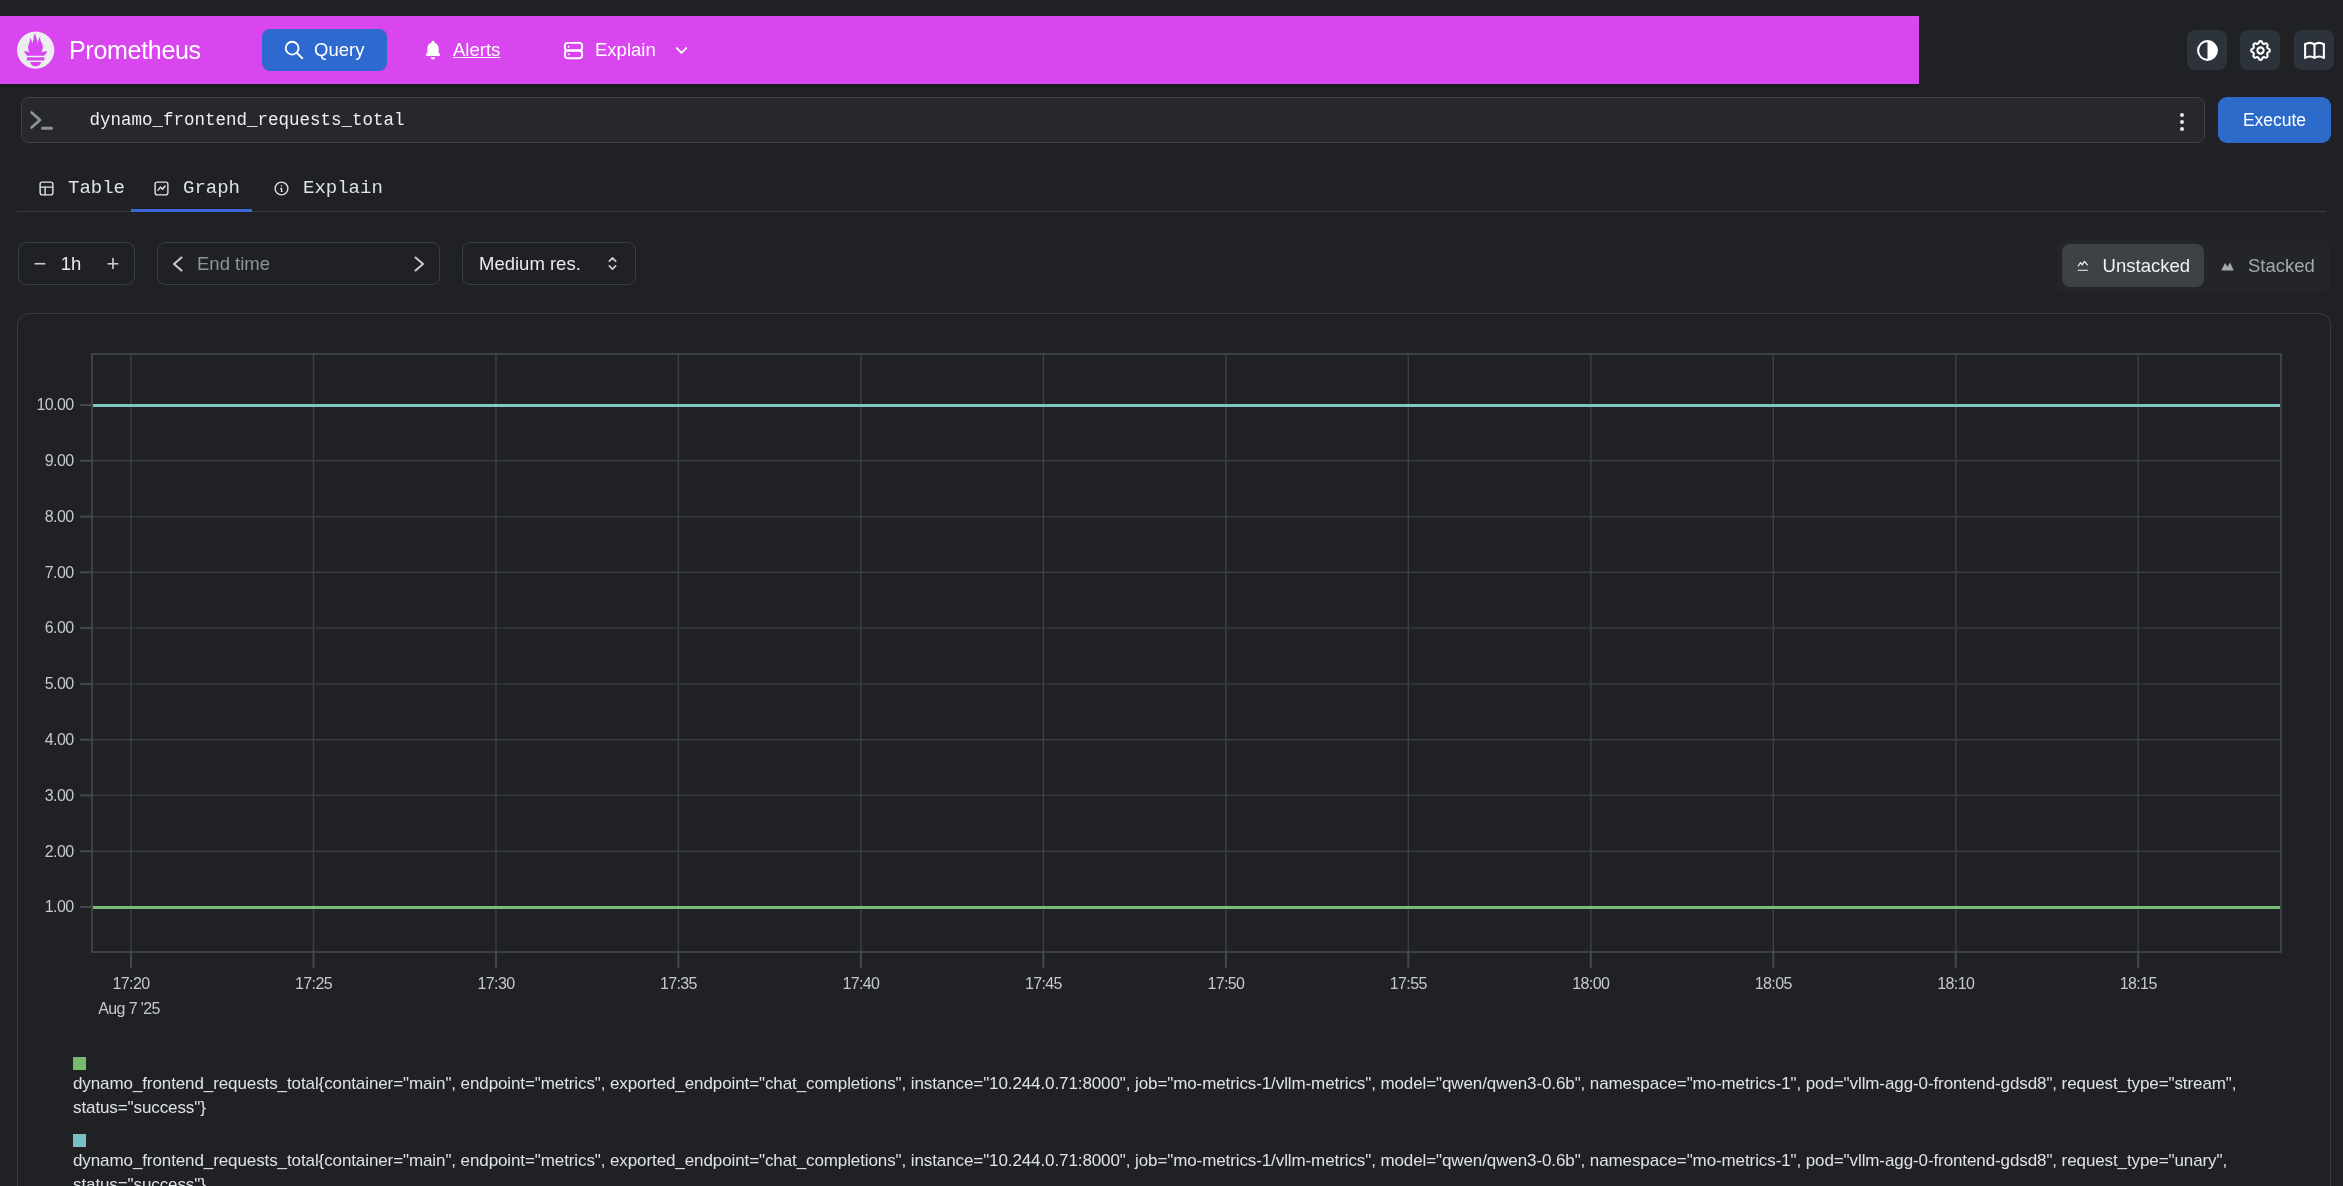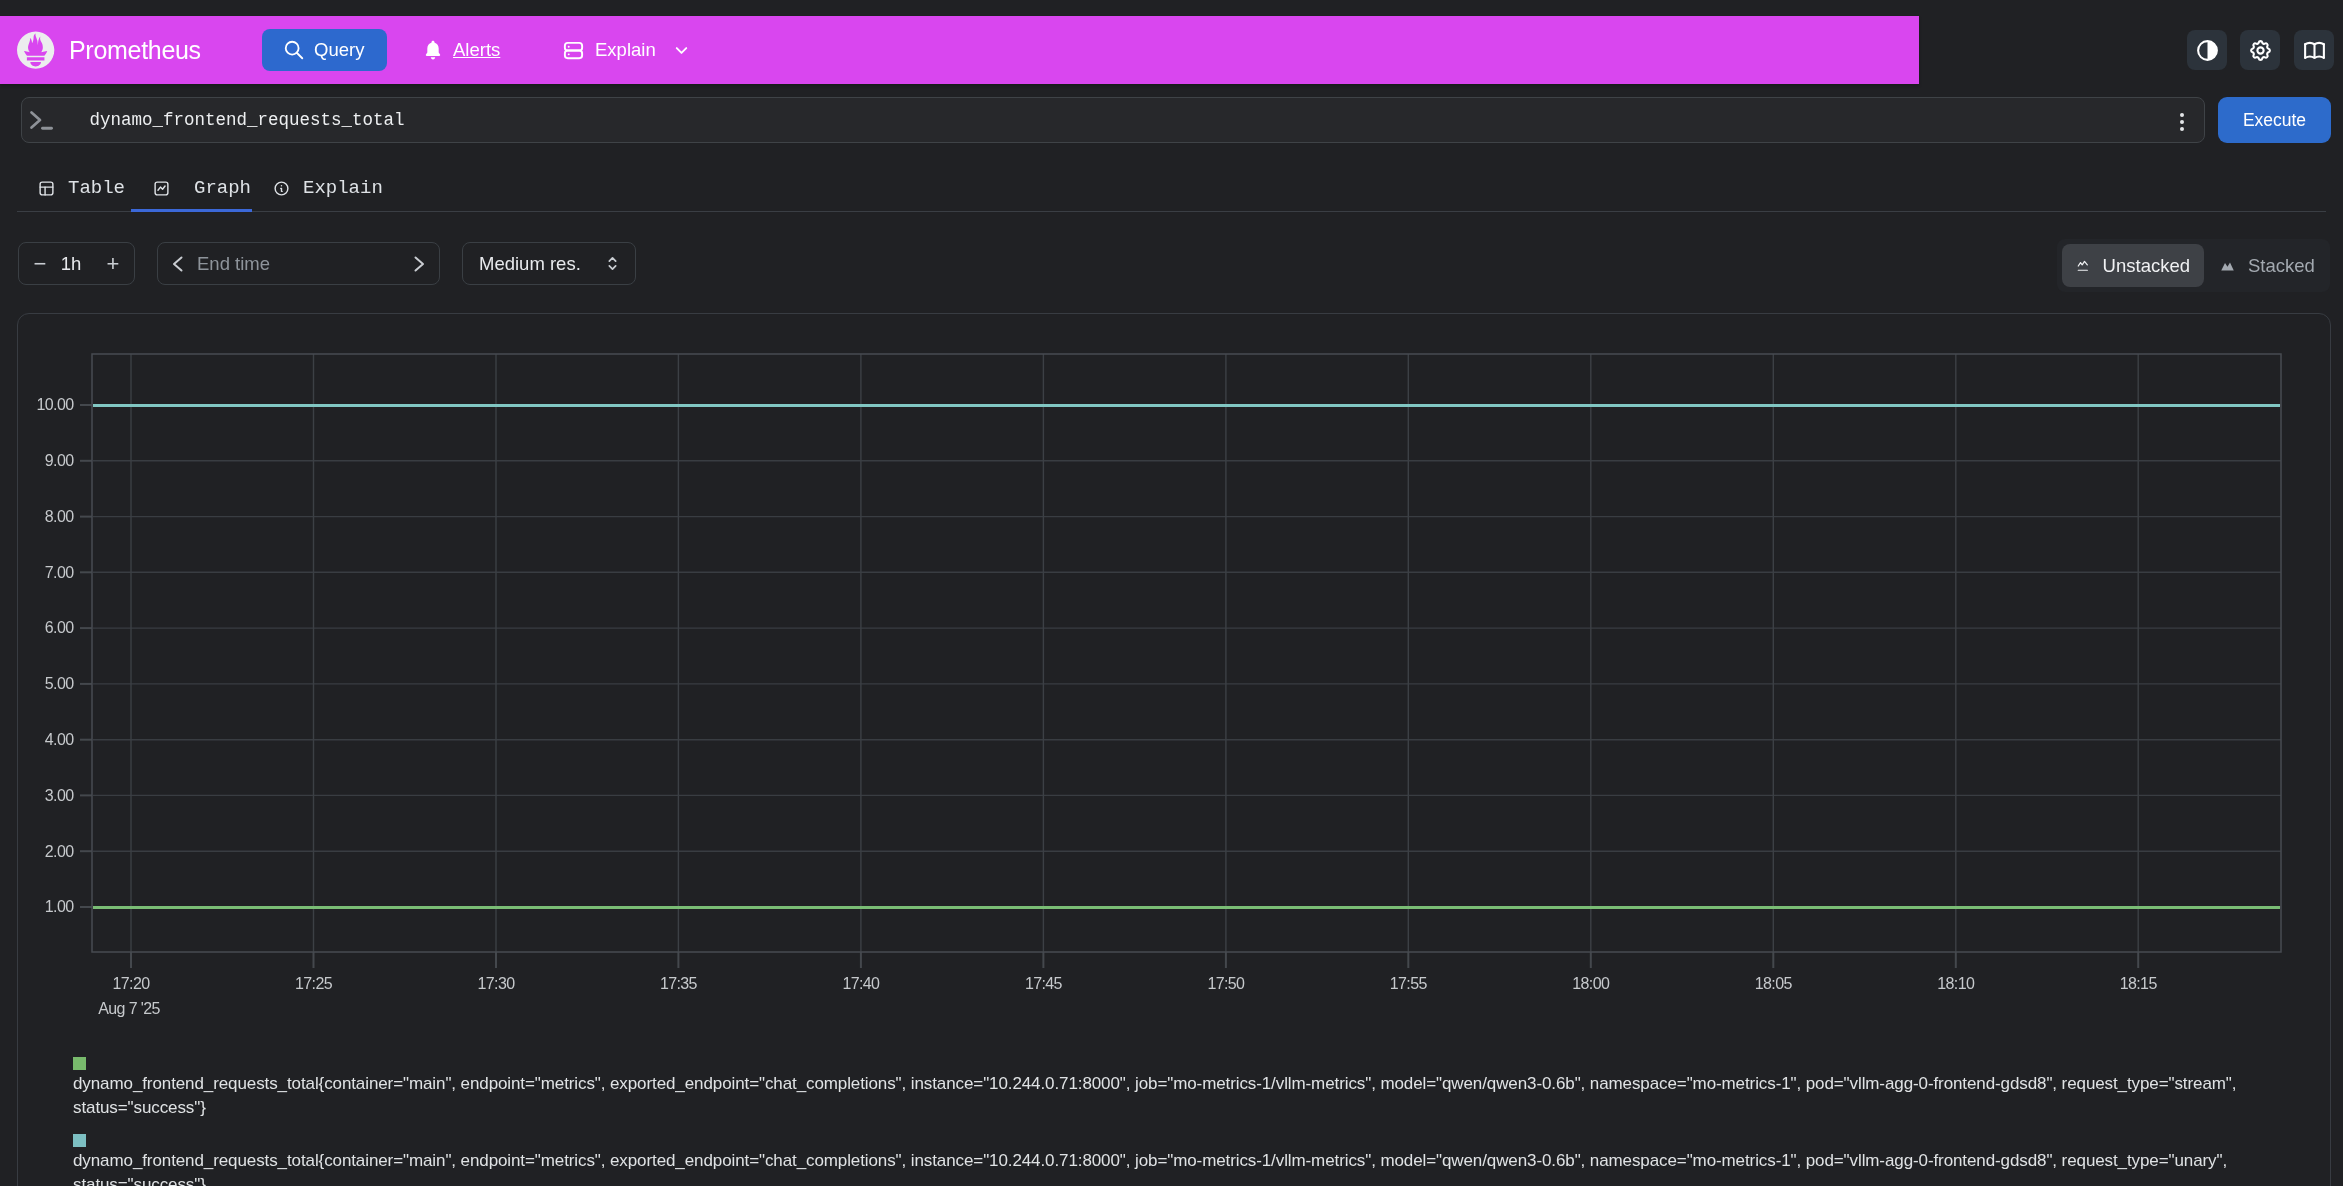--- a/index.html
+++ b/index.html
@@ -153,21 +153,21 @@
 <svg class="tabicon" style="left:38px;" width="17" height="17" viewBox="0 0 24 24" fill="none" stroke="#DEE2E6" stroke-width="2" stroke-linecap="round" stroke-linejoin="round">
     <rect x="3" y="3" width="18" height="18" rx="3"></rect>
     <line x1="3" y1="10" x2="21" y2="10"></line>
     <line x1="10" y1="10" x2="10" y2="21"></line>
   </svg>
 <span class="tabtext" style="left:68px;">Table</span>
 <svg class="tabicon" style="left:153px;" width="17" height="17" viewBox="0 0 24 24" fill="none" stroke="#DEE2E6" stroke-width="2" stroke-linecap="round" stroke-linejoin="round">
     <rect x="3" y="3" width="18" height="18" rx="3"></rect>
     <polyline points="7,14.5 10.5,10 13.5,13 17,8.5"></polyline>
   </svg>
-<span class="tabtext" style="left:194px;text-align:center;">Graph</span>
+<span class="tabtext" style="left:183px;text-align:center;">Graph</span>
 <svg class="tabicon" style="left:273px;" width="17" height="17" viewBox="0 0 24 24" fill="none" stroke="#DEE2E6" stroke-width="2" stroke-linecap="round" stroke-linejoin="round">
     <circle cx="12" cy="12" r="9"></circle>
     <line x1="12" y1="8" x2="12" y2="8.01"></line>
     <path d="M11 12h1v4h1"></path>
   </svg>
 <span class="tabtext" style="left:303px;">Explain</span>
 <div class="tabsep"></div>
 <div class="tabactive"></div>
 
 <div class="ctl ctl1">

